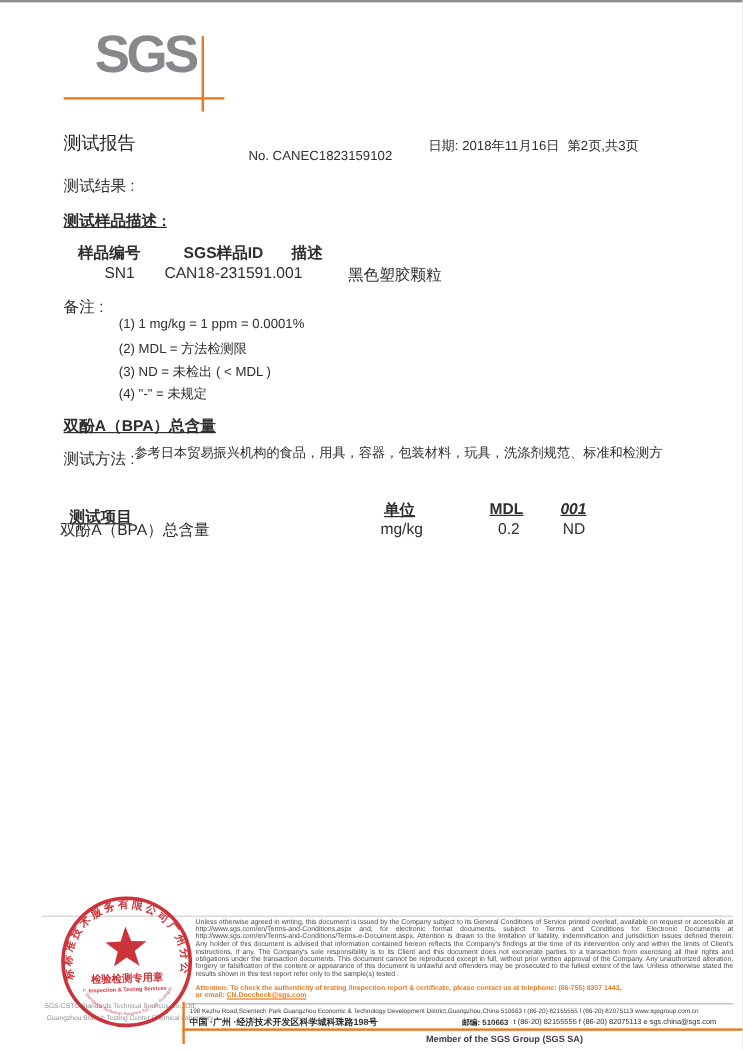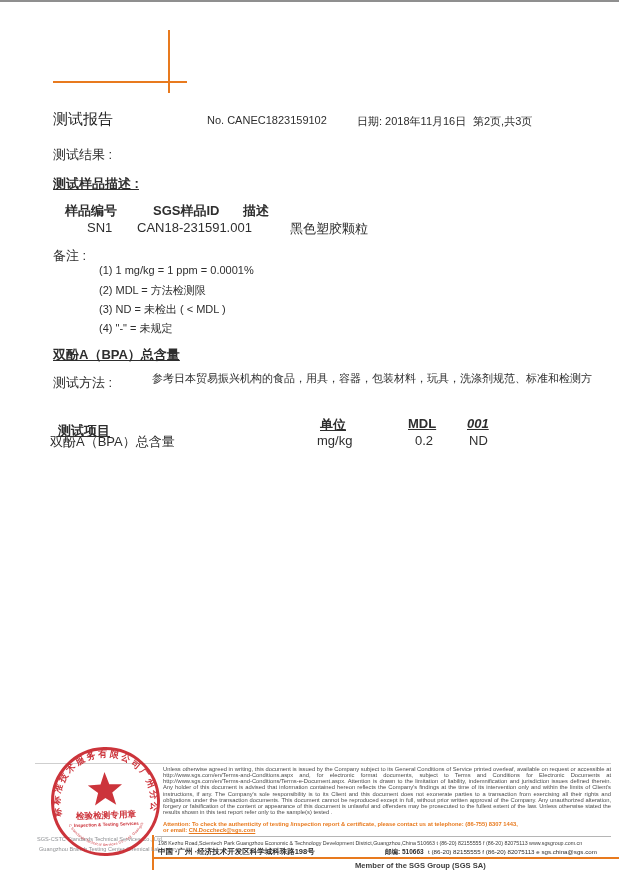--- a/index.html
+++ b/index.html
@@ -17,21 +17,21 @@
   .logo-vline{position:absolute;left:115px;top:0;width:2px;height:63px;background:#E87A1E;}
   
   .title{left:53px;top:110px;font-size:15px;font-weight:normal;color:#222;text-align:center;}
   .hinfo{font-size:11px;color:#2e2e2e;top:114px;}
   
   .lbl{font-size:13px;}
   .bold{font-weight:bold;}
   .und{text-decoration:underline;}
   .ital{font-style:italic;}
   .note-line{font-size:11px;}
-  .method{font-size:11px;line-height:19px;text-align:right;}
+  .method{font-size:11px;line-height:19px;}
   
   .disclaimer{left:163px;top:766px;width:448px;font-size:5.8px;line-height:6.15px;color:#4c4c4c;text-align:justify;}
   .attention{left:163px;top:821px;width:448px;font-size:5.8px;line-height:6.2px;color:#E87A1E;font-weight:bold;}
   .attention .mail{text-decoration:underline;}
   .foot-divider{left:155px;top:836px;width:456px;height:1px;background:#b5b5b5;}
   .foot-vline{left:152px;top:835px;width:2px;height:35px;background:#E87A1E;}
   .foot-hline{left:152px;top:857px;width:467px;height:2px;background:#E87A1E;}
   .addr-en{left:158px;top:840px;width:460px;font-size:5.3px;color:#3c3c3c;white-space:nowrap;}
   .addr-cn{left:158px;top:847px;font-size:7.5px;font-weight:bold;color:#2e2e2e;white-space:nowrap;}
   .addr-post{left:385px;top:848px;font-size:6.5px;font-weight:bold;color:#2e2e2e;white-space:nowrap;}
@@ -40,26 +40,27 @@
   .company{color:#8f9194;font-size:5.6px;white-space:nowrap;}
   .stamp{left:47px;top:743px;width:117px;height:117px;opacity:.93;transform:rotate(-2deg);}
 </style>
 </head>
 <body>
 
 <div class="page">
   <div class="abs scan-edge-top"></div>
 
   <div class="abs logo-wrap">
+    <span class="logo-text">SGS</span>
     <span class="logo-hline"></span>
     <span class="logo-vline"></span>
   </div>
 
   <div class="abs title">测试报告</div>
-  <div class="abs hinfo" style="left:207px;">No. CANEC1823159102</div>
+  <div class="abs hinfo" style="left:207px;margin-top:10px;">No. CANEC1823159102</div>
   <div class="abs hinfo" style="left:357px;">日期: 2018年11月16日</div>
   <div class="abs hinfo" style="left:473px;">第2页,共3页</div>
 
   <div class="abs lbl" style="left:53px;top:146px;">测试结果 :</div>
 
   <div class="abs lbl bold und" style="left:53px;top:175px;">测试样品描述 :</div>
 
   <div class="abs lbl bold" style="left:65px;top:202px;">样品编号</div>
   <div class="abs lbl bold" style="left:153px;top:202px;">SGS样品ID</div>
   <div class="abs lbl bold" style="left:243px;top:202px;">描述</div>

